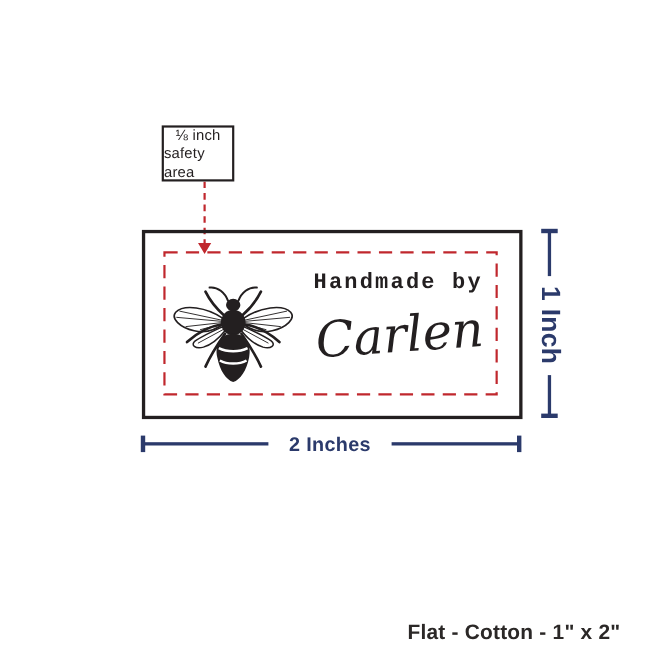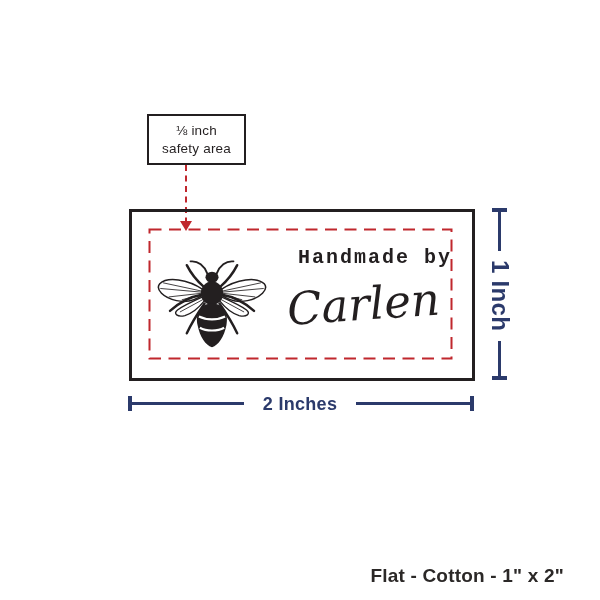--- a/index.html
+++ b/index.html
@@ -12,21 +12,21 @@
   html,body{background:#ffffff;}
   body{font-family:"Liberation Sans", sans-serif;}
   .stage{
     position:relative;
     width:600px;height:600px;
     background:#ffffff;
     overflow:hidden;
   }
   
   .callout{
-    position:absolute;left:147px;top:114px;width:99px;height:51px;
+    position:absolute;left:147px;top:114px;width:66px;height:51px;
     background:#fff;border:2px solid var(--ink);
     display:flex;flex-direction:column;justify-content:center;align-items:center;
     font-size:13.5px;line-height:1.28;color:var(--ink);
     letter-spacing:0.2px;z-index:4;
   }
   
   .red-overlay{
     position:absolute;left:0;top:0;width:600px;height:600px;
     z-index:1;pointer-events:none;
   }
@@ -35,21 +35,21 @@
     position:absolute;left:129px;top:209px;width:346px;height:172px;
     border:3px solid var(--ink);
     background:transparent;
     z-index:2;
   }
   .bee{
     position:absolute;left:156px;top:256px;width:112px;height:93px;z-index:3;
   }
   .brand-line{
     position:absolute;left:272px;top:246px;width:180px;
-    text-align:right;
+    text-align:center;
     font-family:"Liberation Mono","DejaVu Sans Mono",monospace;
     font-weight:700;font-size:20px;letter-spacing:2px;
     color:var(--ink);z-index:3;white-space:nowrap;
   }
   .name-line{
     position:absolute;left:287px;top:276px;width:145px;
     text-align:center;
     font-family:"DejaVu Serif","Liberation Serif",serif;
     font-style:italic;font-weight:500;font-size:45px;line-height:1.3;
     color:var(--ink);transform:rotate(-4deg);z-index:3;white-space:nowrap;

